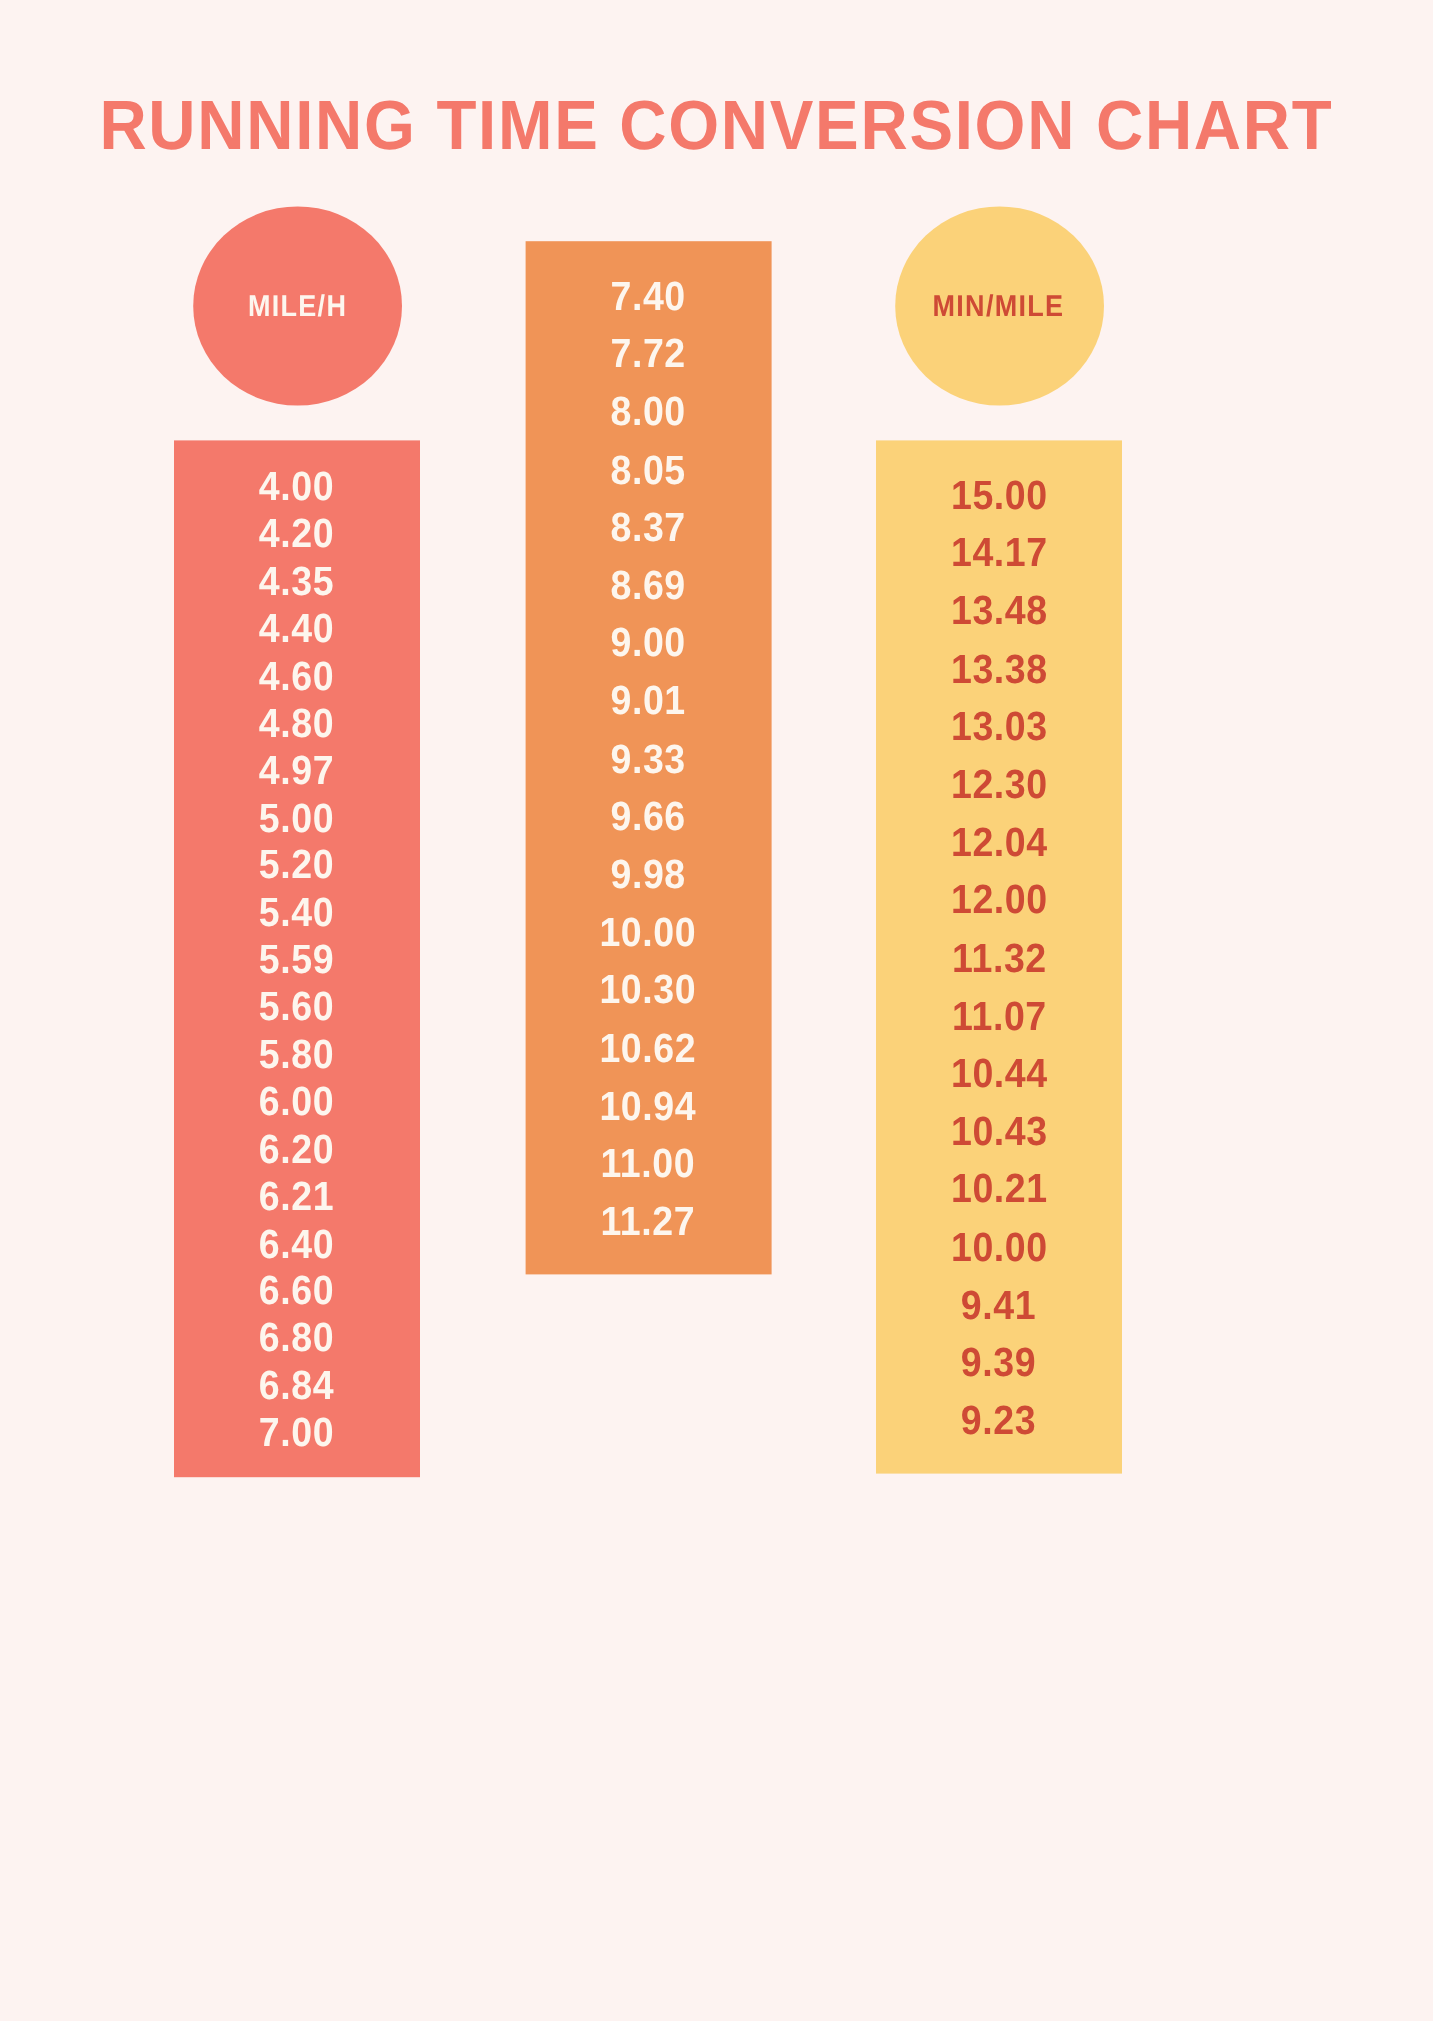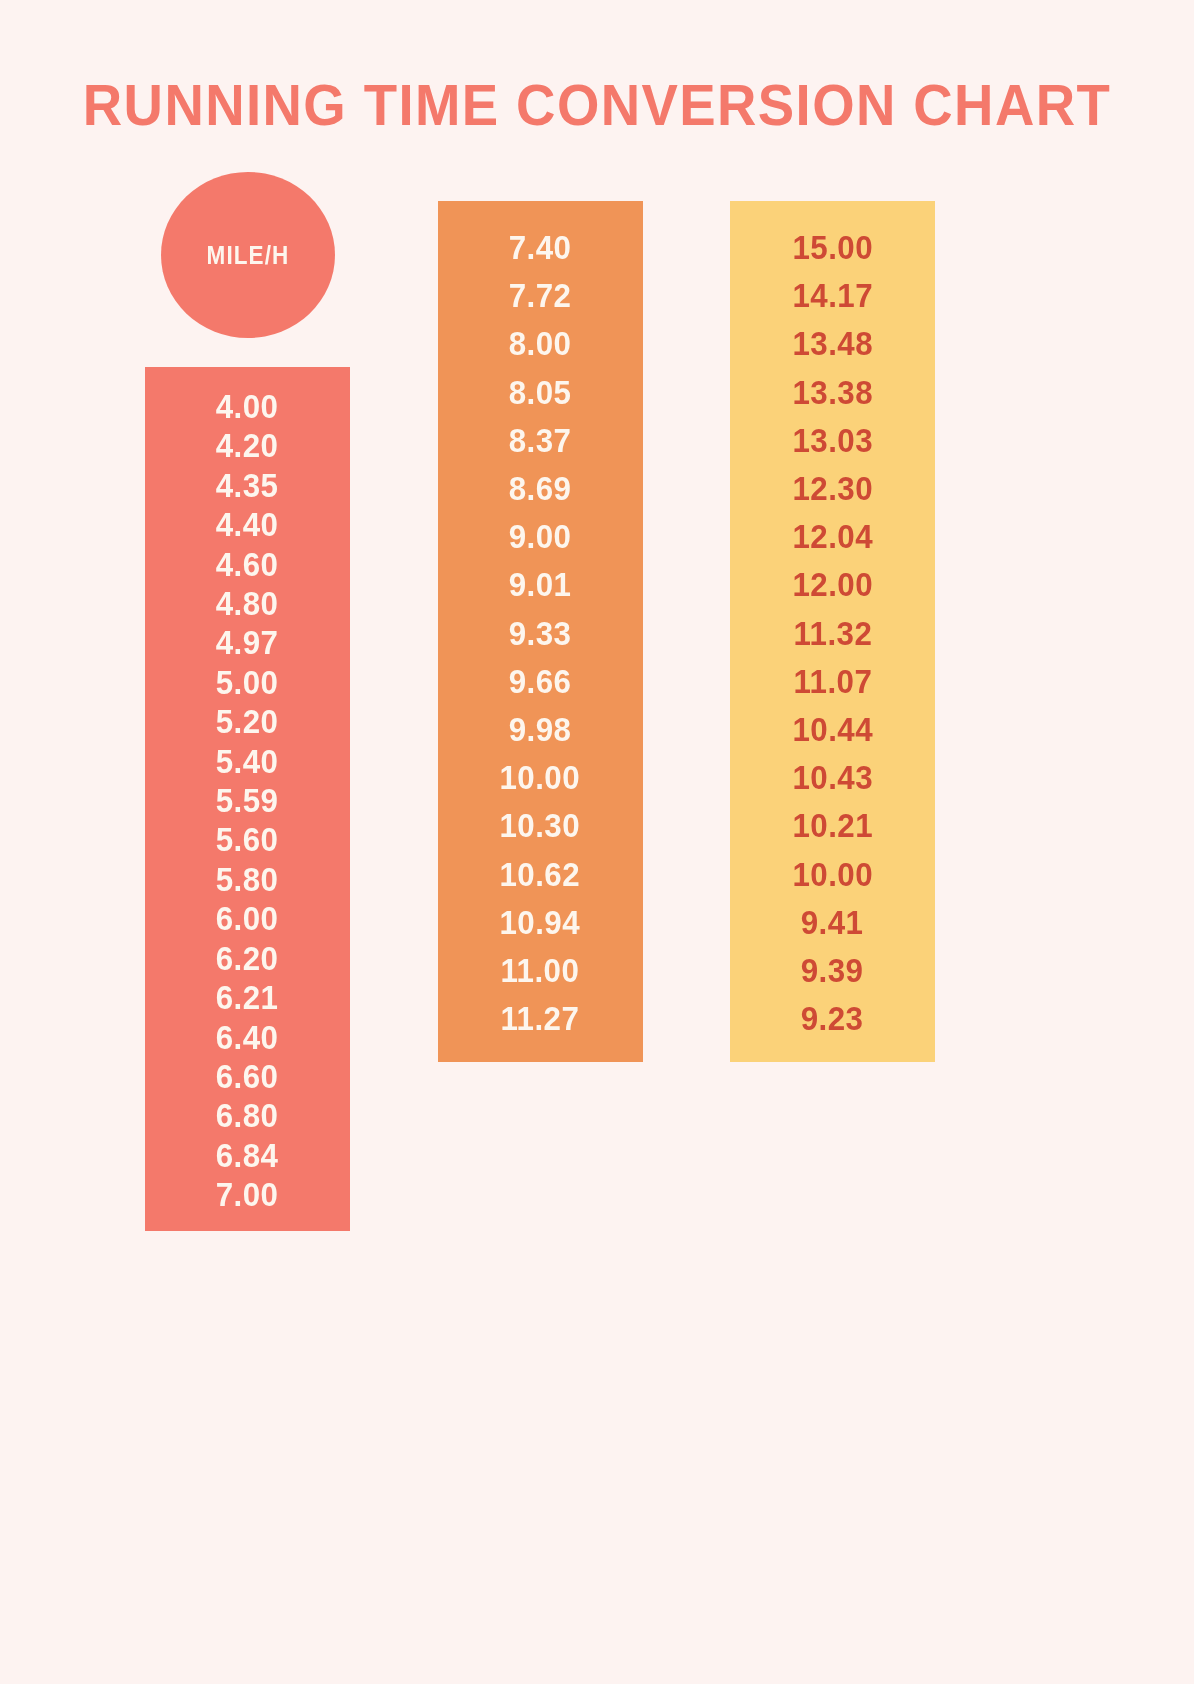--- a/index.html
+++ b/index.html
@@ -157,20 +157,23 @@
         <div class="value" style="color:#FDF6EE;">10.00</div>
         <div class="value" style="color:#FDF6EE;">10.30</div>
         <div class="value" style="color:#FDF6EE;">10.62</div>
         <div class="value" style="color:#FDF6EE;">10.94</div>
         <div class="value" style="color:#FDF6EE;">11.00</div>
         <div class="value" style="color:#FDF6EE;">11.27</div>
       </div>
     </div>
 
     <div class="column col-minmile">
+      <div class="bubble" style="background:#FBD279;">
+        <span class="bubble-label" style="color:#CE4A35;">MIN/MILE</span>
+      </div>
       <div class="block" style="background:#FBD279;">
         <div class="value" style="color:#CE4A35;">15.00</div>
         <div class="value" style="color:#CE4A35;">14.17</div>
         <div class="value" style="color:#CE4A35;">13.48</div>
         <div class="value" style="color:#CE4A35;">13.38</div>
         <div class="value" style="color:#CE4A35;">13.03</div>
         <div class="value" style="color:#CE4A35;">12.30</div>
         <div class="value" style="color:#CE4A35;">12.04</div>
         <div class="value" style="color:#CE4A35;">12.00</div>
         <div class="value" style="color:#CE4A35;">11.32</div>

